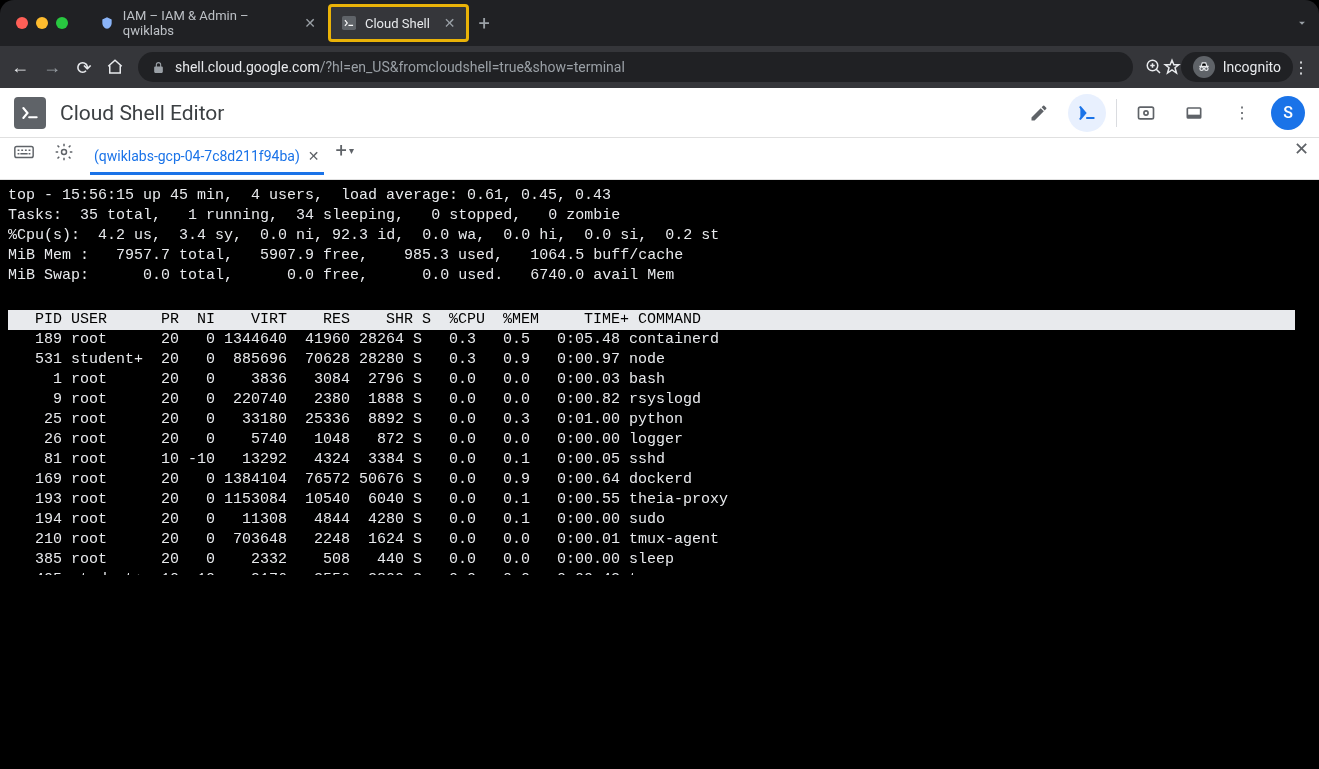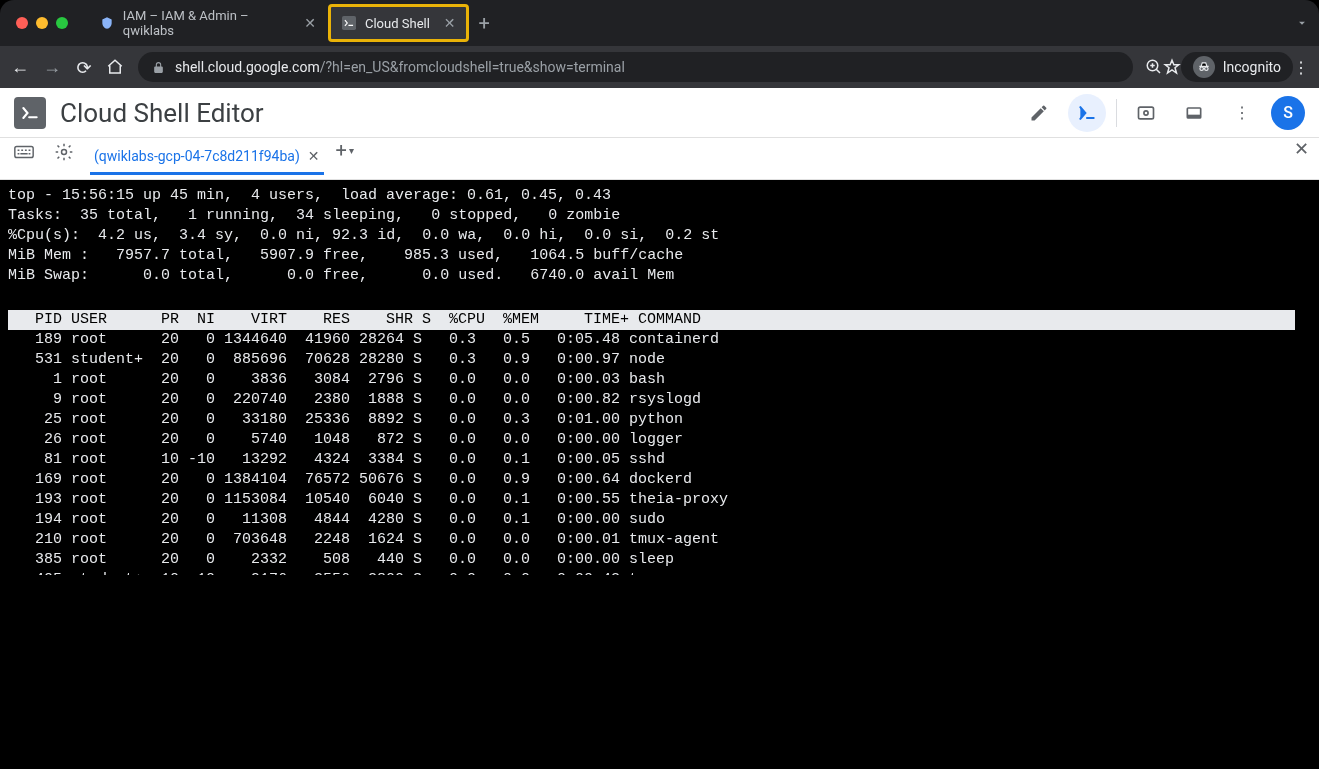--- a/index.html
+++ b/index.html
@@ -26,21 +26,21 @@
   .addrbar { flex:1; display:flex; align-items:center; gap:10px; background:#202124; border-radius:20px; height:30px; padding:0 14px; color:#bdc1c6; font-size:14px; }
   .addrbar .lock { color:#9aa0a6; font-size:13px; }
   .addrbar .host { color:#e8eaed; }
   .right-icons { display:flex; align-items:center; gap:0; }
   .incog-pill { display:flex; align-items:center; gap:8px; background:#202124; border-radius:20px; padding:4px 12px; color:#e8eaed; font-size:14px;}
   .incog-av { width:22px;height:22px;border-radius:50%;background:#5f6368;display:flex;align-items:center;justify-content:center;font-size:12px;color:#e8eaed;}
 
   
   .app-header { height:50px; background:#fff; display:flex; align-items:center; padding:0 14px; gap:14px; border-bottom:1px solid #e0e0e0;}
   .app-logo { width:32px;height:32px;background:#5f6368;border-radius:4px;display:flex;align-items:center;justify-content:center;color:#fff;font-weight:bold;font-size:14px;}
-  .app-title { font-size:26px; color:#3c4043; font-weight:400;}
+  .app-title { font-size:21px; color:#3c4043; font-weight:400;}
   .app-actions { margin-left:auto; display:flex; align-items:center; gap:10px;}
   .icon-btn { width:38px;height:38px;border-radius:50%;display:flex;align-items:center;justify-content:center;cursor:pointer;color:#5f6368;}
   .icon-btn.active { background:#e8f0fe; color:#1a73e8;}
   .avatar { width:34px;height:34px;border-radius:50%;background:#1a73e8;color:#fff;display:flex;align-items:center;justify-content:center;font-weight:500;}
 
   
   .tabstrip { height:42px; background:#fff; display:flex; align-items:flex-start; padding:0 10px; gap:12px; border-bottom:1px solid #e0e0e0;}
   .ts-icon { width:28px;height:28px;display:flex;align-items:center;justify-content:center;color:#5f6368;cursor:pointer;}
   .ts-tab { display:flex; align-items:center; gap:8px; color:#1a73e8; font-size:14px; padding:10px 4px 8px; border-bottom:3px solid #1a73e8;}
   .ts-tab .x { color:#5f6368; font-size:14px; }

